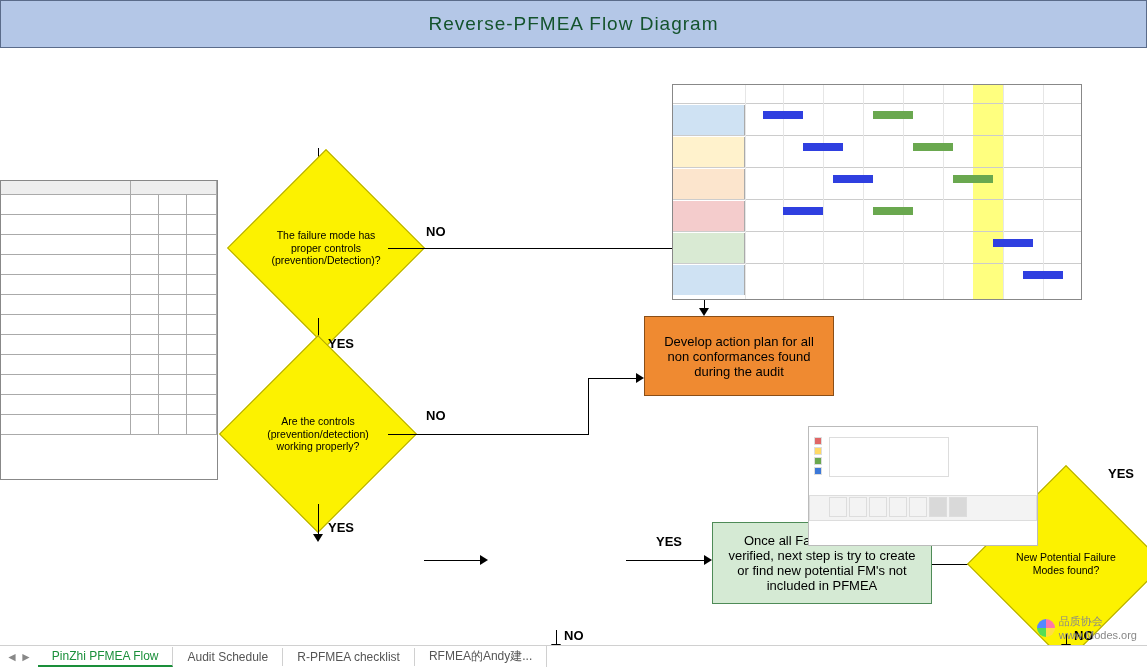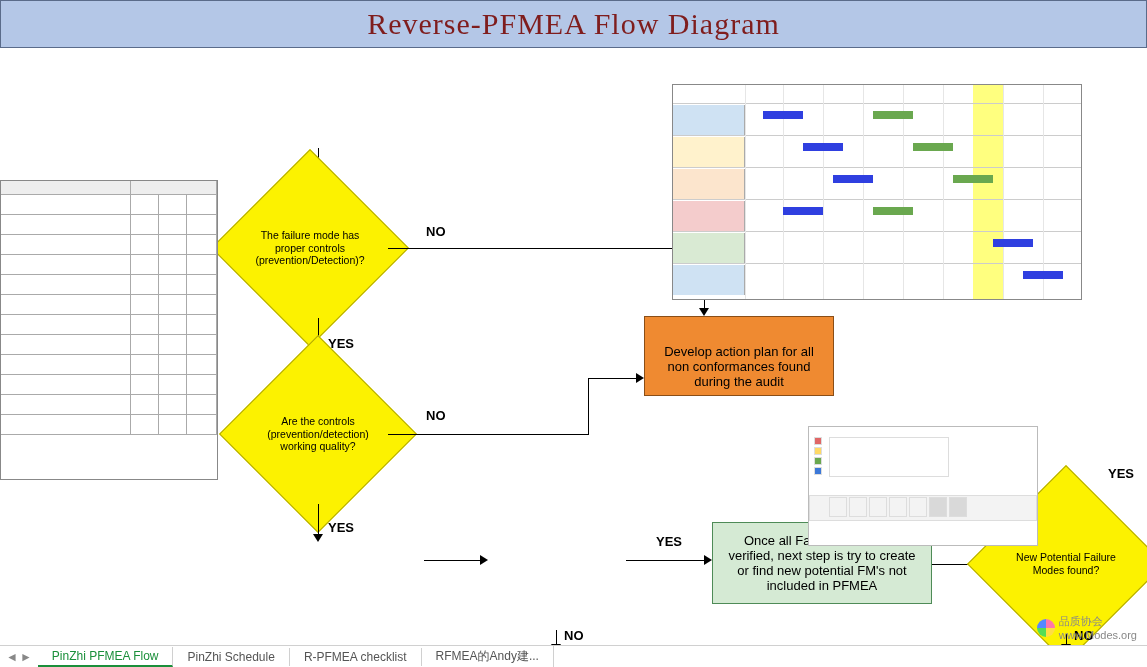--- a/index.html
+++ b/index.html
@@ -1,24 +1,24 @@
 <!DOCTYPE html>
 <html><head>
 <meta charset="utf-8">
 <style>
   * { box-sizing: border-box; margin: 0; padding: 0; }
   body { font-family: Arial, sans-serif; background: #fff; width: 1147px; height: 667px; position: relative; overflow: hidden; }
 
   .header { background: #b4c7e7; height: 48px; display: flex; align-items: center; justify-content: center; border: 1px solid #5a6b8a; }
-  .header h1 { font-family: Liberation Serif, serif; font-size: 30px; font-weight: normal; letter-spacing: 1px; color: #7f1d1d; }
+  .header h1 { font-family: Liberation Sans, sans-serif; font-size: 19px; font-weight: normal; letter-spacing: 1px; color: #14532d; }
 
   .canvas { position: absolute; top: 48px; left: 0; right: 0; bottom: 22px; }
 
   .box-green { position: absolute; background: #d5ead4; border: 1px solid #4e8b57; padding: 6px 10px; font-size: 13px; text-align: center; color: #000; display: flex; align-items: center; justify-content: center; }
-  .box-orange { position: absolute; background: #ef8a31; border: 1px solid #8a4e17; padding: 6px 10px; font-size: 13px; text-align: center; color: #000; display: flex; align-items: flex-end; justify-content: center; }
+  .box-orange { position: absolute; background: #ef8a31; border: 1px solid #8a4e17; padding: 6px 10px; font-size: 13px; text-align: center; color: #000; display: flex; align-items: center; justify-content: center; }
 
   .diamond { position: absolute; width: 140px; height: 140px; }
   .diamond .rot { width: 100%; height: 100%; transform: rotate(45deg); background: #fcf200; border: 1px solid #b0a800; }
   .diamond .dtxt { position: absolute; top: 0; left: 0; width: 100%; height: 100%; display: flex; align-items: center; justify-content: center; text-align: center; font-size: 10.5px; padding: 20px; line-height: 1.2; }
 
   .lbl { position: absolute; font-size: 13px; font-weight: bold; color: #000; }
 
   .arrow-line { position: absolute; background: #000; }
   .arrow-head-d { position: absolute; width: 0; height: 0; border-left: 5px solid transparent; border-right: 5px solid transparent; border-top: 8px solid #000; }
   .arrow-head-r { position: absolute; width: 0; height: 0; border-top: 5px solid transparent; border-bottom: 5px solid transparent; border-left: 8px solid #000; }
@@ -56,40 +56,40 @@
 <div class="header">
   <h1>Reverse-PFMEA Flow Diagram</h1>
 </div>
 
 <div class="canvas">
 
 
   <div class="arrow-line" style="left:318px; top:100px; width:1px; height:28px;"></div>
   <div class="arrow-head-d" style="left:313px; top:126px;"></div>
 
-  <div class="diamond" style="left:240px; top:130px;text-decoration:underline;">
+  <div class="diamond" style="left:256px; top:130px;text-decoration:underline;">
     <div class="rot"></div>
     <div class="dtxt">
         <span>The failure mode has proper controls (prevention/Detection)?</span>
       </div>
   </div>
   <span class="lbl" style="left:426px; top:176px;">NO</span>
   <span class="lbl" style="left:328px; top:288px;">YES</span>
 
   <div class="arrow-line" style="left:388px; top:200px; width:316px; height:1px;"></div>
   <div class="arrow-line" style="left:704px; top:200px; width:1px; height:62px;"></div>
   <div class="arrow-head-d" style="left:699px; top:260px;"></div>
 
   <div class="arrow-line" style="left:318px; top:270px; width:1px; height:44px;"></div>
   <div class="arrow-head-d" style="left:313px; top:312px;"></div>
 
   <div class="diamond" style="left:248px; top:316px;">
     <div class="rot"></div>
     <div class="dtxt">
-        <span>Are the controls (prevention/detection) working quality?</span>
+        <span>Are the controls (prevention/detection) working properly?</span>
       </div>
   </div>
   <span class="lbl" style="left:426px; top:360px;">NO</span>
   <span class="lbl" style="left:328px; top:472px;">YES</span>
 
   <div class="arrow-line" style="left:388px; top:386px; width:200px; height:1px;"></div>
   <div class="arrow-line" style="left:588px; top:330px; width:1px; height:57px;"></div>
   <div class="arrow-line" style="left:588px; top:330px; width:50px; height:1px;"></div>
   <div class="arrow-head-r" style="left:636px; top:325px;"></div>
 
@@ -262,21 +262,21 @@
   </div>
 
 </div>
 
 <div class="tabs">
   <div class="scroll">
     <span>◄</span>
     <span>►</span>
   </div>
   <div class="tab active">PinZhi PFMEA Flow</div>
-  <div class="tab">PinZhi Schedule</div>
+  <div class="tab">Audit Schedule</div>
   <div class="tab">R-PFMEA checklist</div>
   <div class="tab">RFMEA的Andy建...</div>
 </div>
 
 <div class="watermark">
   <div class="logo"></div>
   <div>
     <div>品质协会</div>
     <div>www.Modes.org</div>
   </div>

